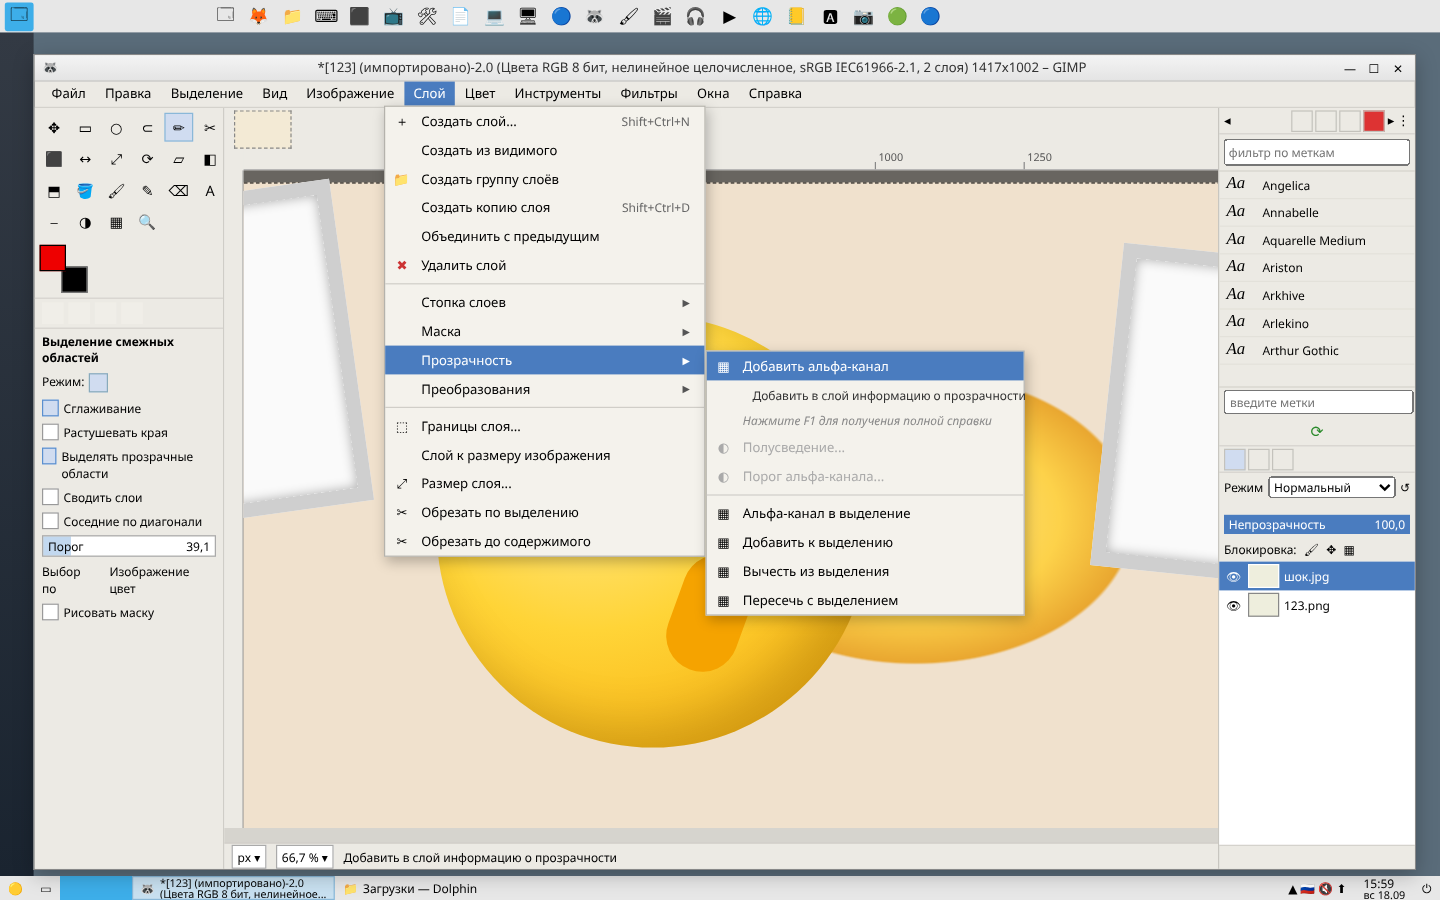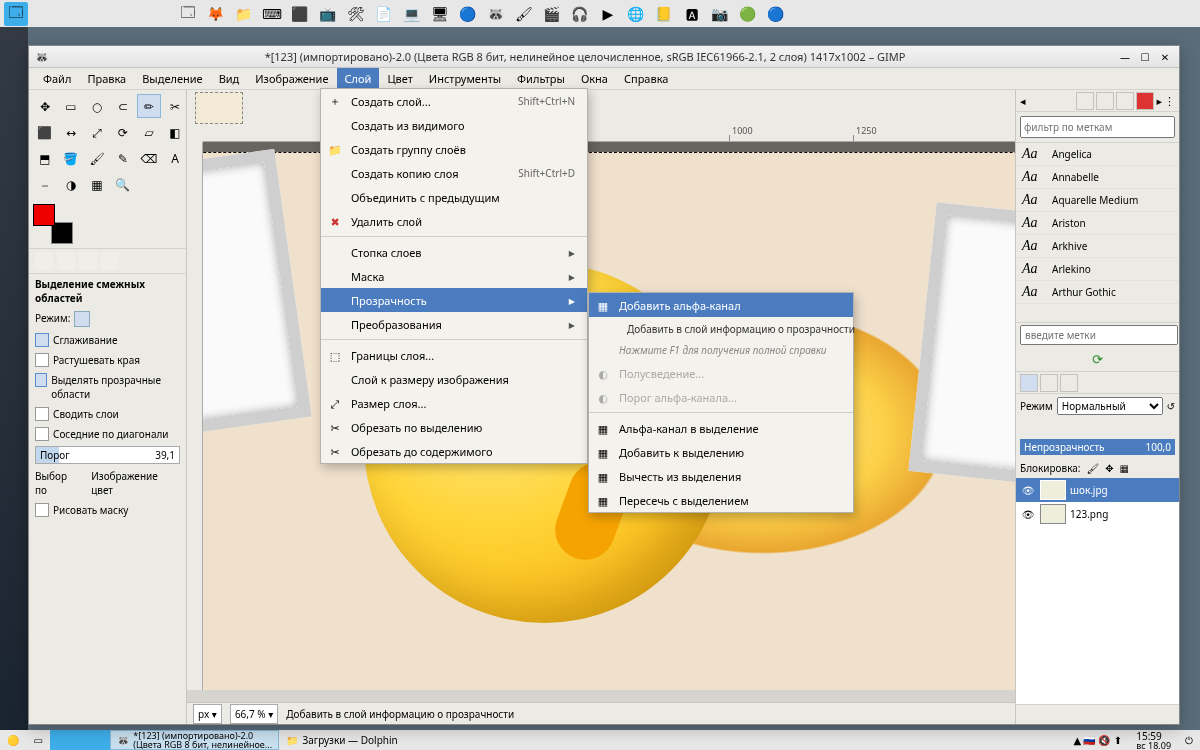--- a/index.html
+++ b/index.html
@@ -78,21 +78,21 @@
 .font-list { flex: 0 0 180px; overflow: hidden; border-top: 1px solid #d4d2cc; }
 .font-row { display: flex; align-items: center; padding: 3px 6px; gap: 6px; border-bottom: 1px solid #e3e1da; font-size: 10px; }
 .font-sample { font-style: italic; font-family: serif; width: 24px; font-size: 14px; }
 .labels-row { display: flex; padding: 2px 4px; font-size: 10px; color: #888; align-items: center; border-top: 1px solid #d4d2cc; }
 .labels-row input { flex: 1; font-size: 10px; padding: 1px 3px; color: #888; }
 .reload { text-align: center; padding: 3px; color: #2a8a2a; font-size: 13px; }
 .layers-section { border-top: 1px solid #d4d2cc; display: flex; flex-direction: column; flex: 1; }
 .mode-row { display: flex; align-items: center; padding: 3px 4px; gap: 4px; font-size: 10px; }
 .mode-row select { flex: 1; font-size: 10px; }
 .opacity-row { padding: 3px 4px; font-size: 10px; }
-.opacity-bar { height: 16px; background: #4a7cbf; color: #fff; display: flex; justify-content: space-between; align-items: center; padding: 0 4px; margin-top: 18px; }
+.opacity-bar { height: 16px; background: #4a7cbf; color: #fff; display: flex; justify-content: space-between; align-items: center; padding: 0 4px; margin-top: 8px; }
 .lock-row { display: flex; align-items: center; padding: 3px 4px; gap: 6px; font-size: 10px; }
 .layer-list { flex: 1; background: #fff; }
 .layer-item { display: flex; align-items: center; padding: 2px 4px; gap: 4px; font-size: 10px; }
 .layer-item.sel { background: #4a7cbf; color: #fff; }
 .eye { width: 16px; text-align: center; }
 .layer-thumb { width: 26px; height: 20px; background: #eed; border: 1px solid #888; }
 .layer-item.sel .layer-thumb { border-color: #fff; }
 .layers-bottom { height: 20px; border-top: 1px solid #d4d2cc; }
 
 

